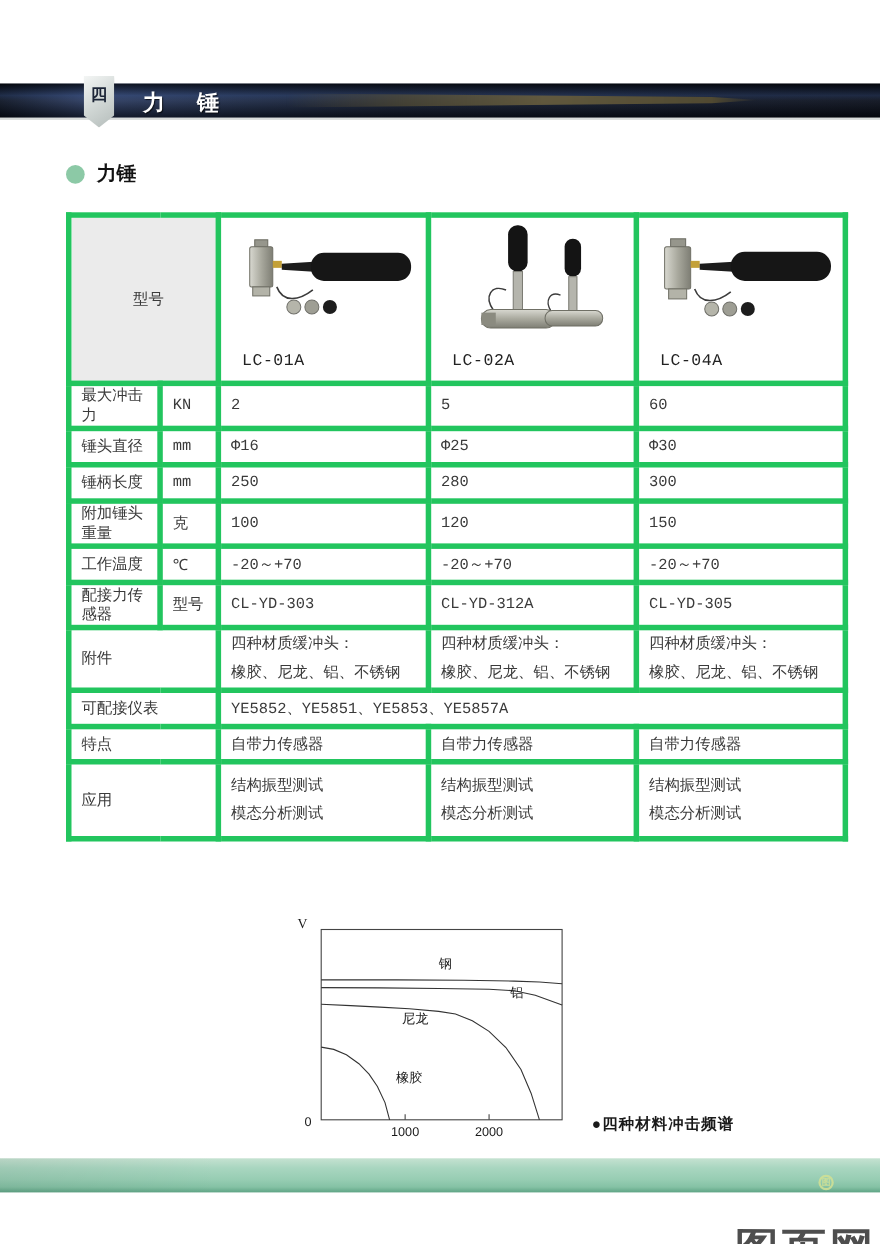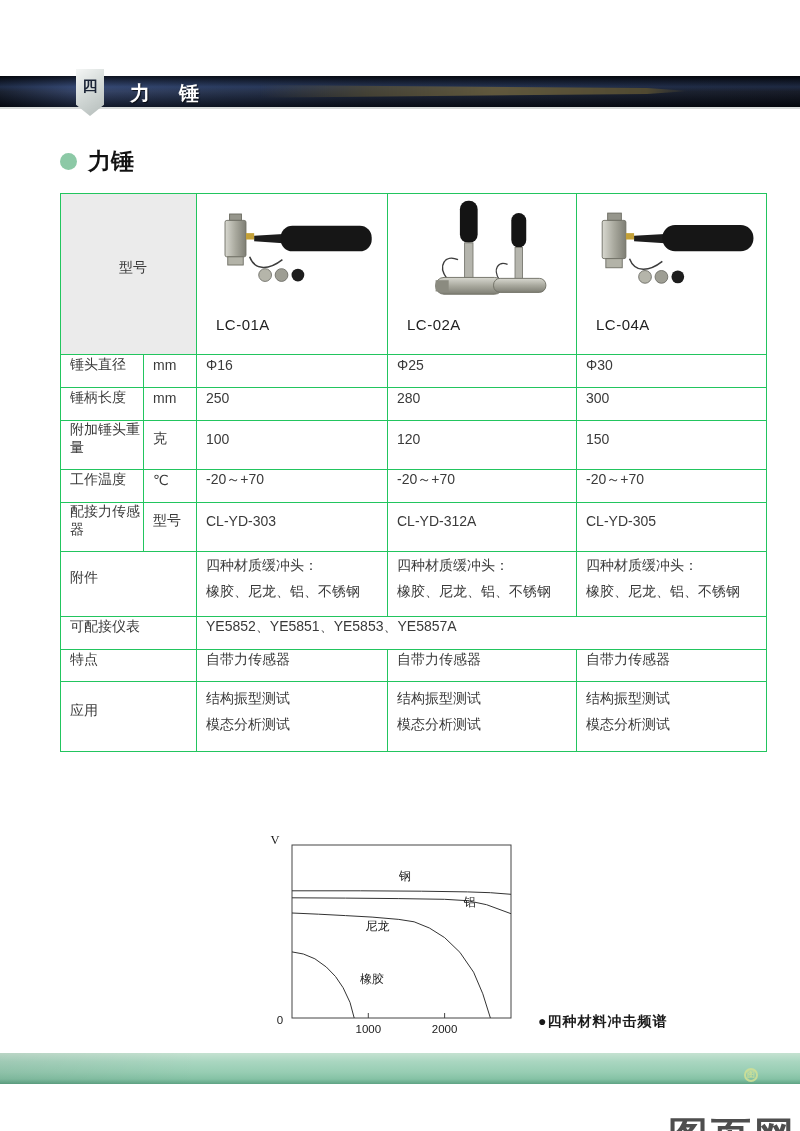--- a/index.html
+++ b/index.html
@@ -32,29 +32,29 @@
     display:inline-block;margin-top:8px;font-family:"Liberation Serif","DejaVu Serif",serif;
     font-weight:bold;font-size:15px;color:#1c2537;
   }
   .banner-title{
     position:absolute;left:130px;top:4px;color:#ffffff;font-family:"Liberation Serif","DejaVu Serif",serif;
     font-weight:bold;font-size:20px;letter-spacing:12px;text-shadow:1px 1px 1px rgba(0,0,0,.7);
   }
   
   .section-head{position:absolute;left:60px;top:146px;display:flex;align-items:center;}
   .bullet-dot{width:17px;height:17px;border-radius:50%;background:#8cc9a6;margin-right:11px;}
-  .section-title{font-size:23px;font-weight:bold;color:#121212;}
+  .section-title{font-size:18px;font-weight:bold;color:#121212;}
   
   table.spec{
     position:absolute;left:60px;top:193px;width:706px;
     border-collapse:collapse;table-layout:fixed;
   }
   table.spec td{
-    border:1px solid #22c55e;vertical-align:middle;
-    font-size:14px;color:#3a3a3a;padding:0 0 12px 9px;overflow:hidden;
+    border:5px solid #22c55e;vertical-align:middle;
+    font-size:14px;color:#3a3a3a;padding:0 0 0 9px;overflow:hidden;font-family:Liberation Mono, monospace;
   }
   td.model-hd{background:#ebebeb;text-align:center;padding:0;font-size:13px;color:#333;}
   tr.hdr td{height:148px;}
   td.imgcell{padding:0;vertical-align:bottom;}
   .imgwrap{height:118px;display:flex;align-items:center;justify-content:center;}
   .model-name{padding:2px 0 8px 10px;font-size:15px;color:#222;letter-spacing:.5px;}
   td.lab,td.lab2{font-size:13px;color:#333;}
   td.unit{font-size:13px;padding-left:7px;}
   tr.spec-row{height:33px;}
   tr.acc-row{height:48px;}
@@ -179,20 +179,27 @@
           <circle cx="56" cy="72" r="7" fill="#b5b5aa" stroke="#70706a" stroke-width="1"></circle>
           <circle cx="74" cy="72" r="7" fill="#9e9e94" stroke="#70706a" stroke-width="1"></circle>
           <circle cx="92" cy="72" r="7" fill="#1d1d1d"></circle>
         </svg>
       </div>
       <div class="model-name">LC-04A</div>
     </td>
   </tr>
 
   <tr class="spec-row">
+    <td class="lab">最大冲击力</td>
+    <td class="unit">KN</td>
+    <td>2</td>
+    <td>5</td>
+    <td>60</td>
+  </tr>
+  <tr class="spec-row">
     <td class="lab">锤头直径</td>
     <td class="unit">mm</td>
     <td>Φ16</td>
     <td>Φ25</td>
     <td>Φ30</td>
   </tr>
   <tr class="spec-row">
     <td class="lab">锤柄长度</td>
     <td class="unit">mm</td>
     <td>250</td>

